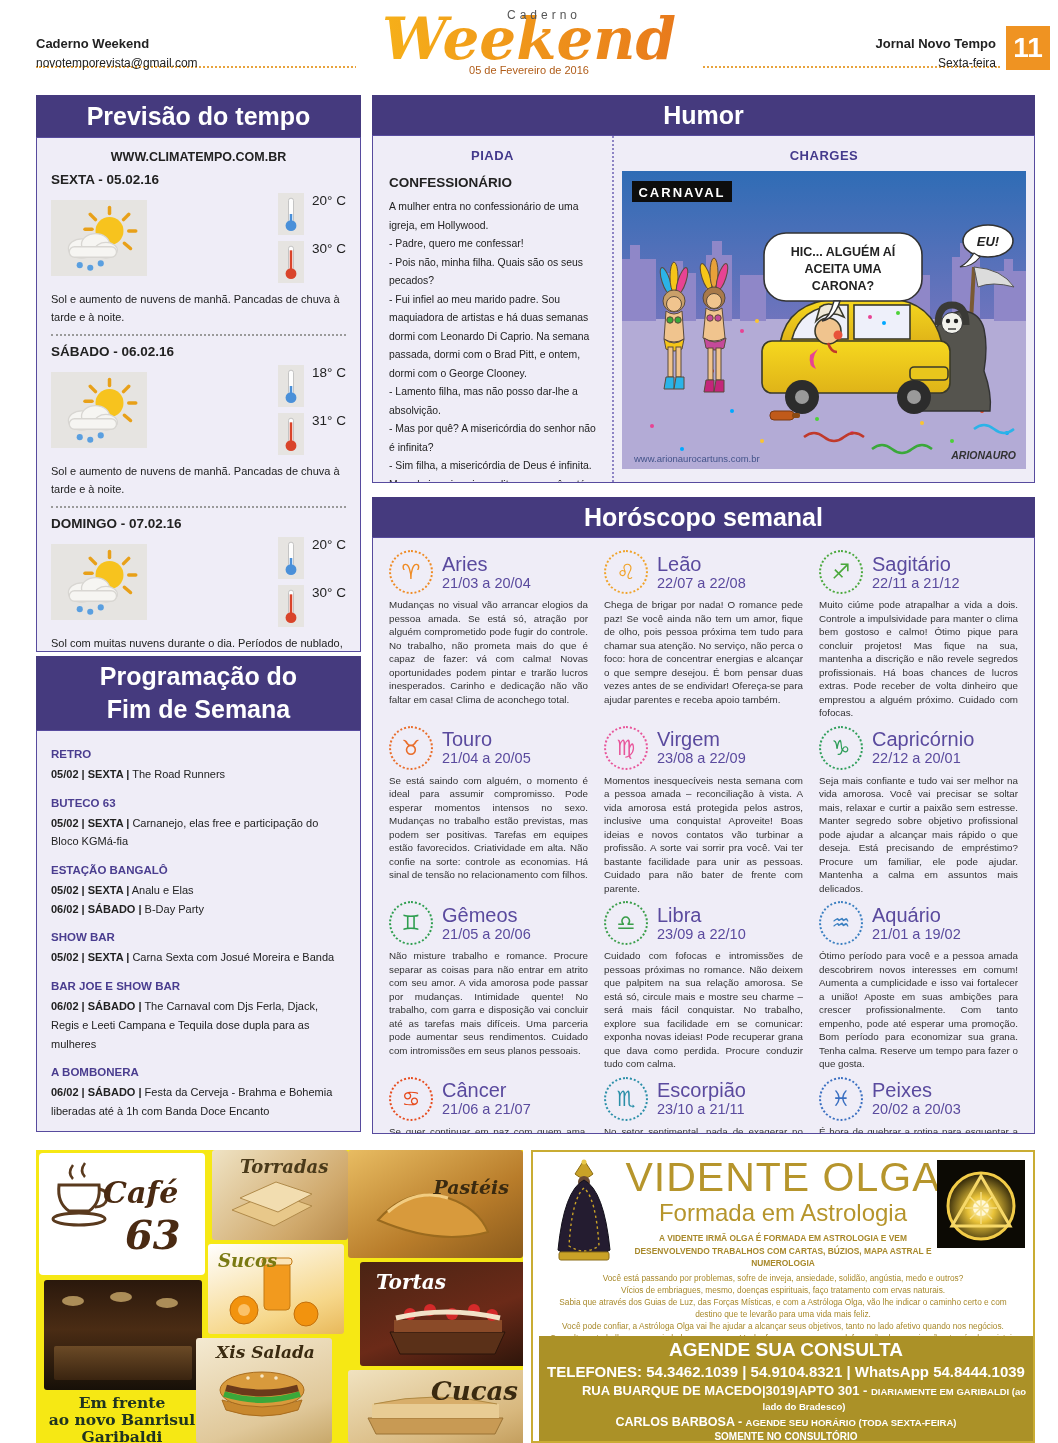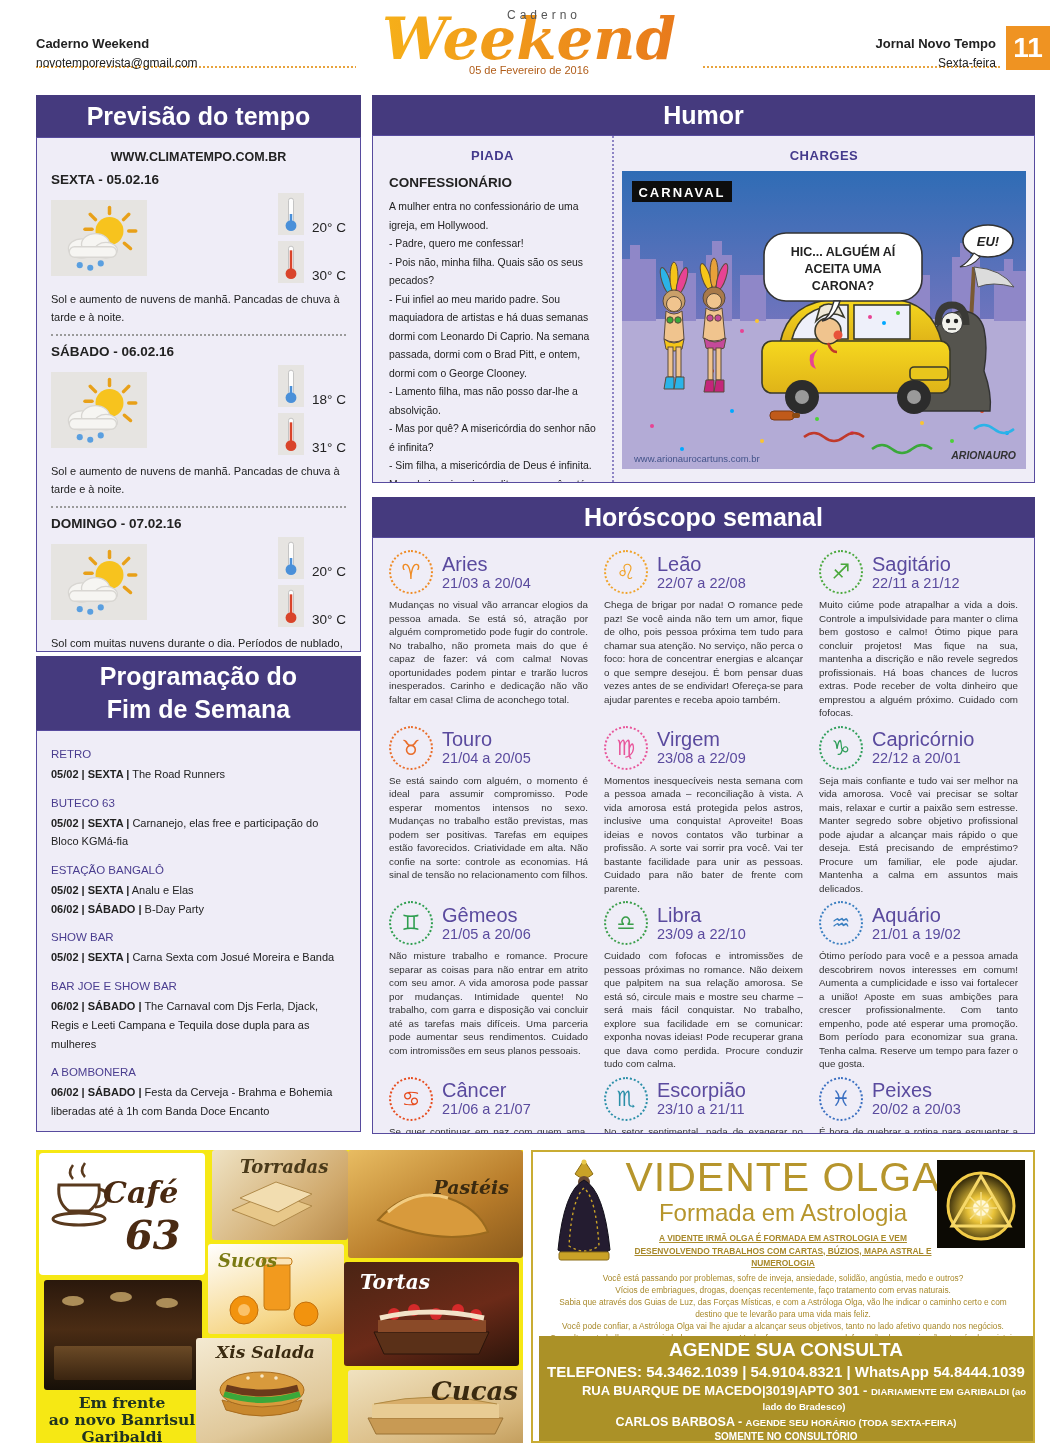--- a/index.html
+++ b/index.html
@@ -29,31 +29,31 @@
   .panel{position:absolute;background:#efedf7;border:1.5px solid #574b9e;box-sizing:border-box;}
 
   
   #weather-bar{left:36px;top:95px;width:325px;height:42px;font-size:25px;line-height:42px;}
   #weather-panel{left:36px;top:137px;width:325px;height:515px;padding:8px 14px;overflow:hidden;}
   .wsource{text-align:center;font-weight:bold;font-size:12.5px;margin:4px 0 8px;}
   .wday-label{font-weight:bold;font-size:13.5px;margin:4px 0 6px;}
   .wrow{display:flex;justify-content:space-between;align-items:center;}
   .wicon-box{width:96px;height:76px;background:#e6e4e1;display:flex;align-items:center;justify-content:center;}
   .wtemps{display:flex;flex-direction:column;gap:6px;}
-  .wtemp{display:flex;align-items:flex-end;gap:8px;}
+  .wtemp{display:flex;align-items:flex-start;gap:8px;}
   .wtherm{width:26px;height:42px;background:#e6e4e1;display:flex;align-items:center;justify-content:center;}
   .wtemp span{font-size:13.5px;}
   .wdesc{font-size:11px;line-height:1.6;margin:8px 0 8px;}
   .wsep{border-top:2px dotted #9a9a9a;margin:2px 0 8px;}
 
   
   #prog-bar{left:36px;top:656px;width:325px;height:74px;font-size:25px;line-height:33px;padding-top:4px;}
   #prog-panel{left:36px;top:730px;width:325px;height:402px;padding:4px 14px;overflow:hidden;}
   .venue{margin-top:13px;}
-  .vname{color:#4a3d8f;font-weight:normal;font-size:11.5px;margin-bottom:5px;}
+  .vname{color:#4a3d8f;font-weight:bold;font-size:11.5px;margin-bottom:5px;}
   .evline{font-size:11px;line-height:1.7;}
   .evdate{font-weight:bold;}
 
   
   #humor-bar{left:372px;top:95px;width:663px;height:40px;font-size:25px;line-height:40px;}
   #humor-panel{left:372px;top:135px;width:663px;height:348px;display:flex;overflow:hidden;}
   .piada-col{width:247px;padding:8px 16px;box-sizing:border-box;}
   .charges-col{flex:1;padding:8px 8px;border-left:2px dotted #8d84c4;box-sizing:border-box;}
   .sec-label{color:#443a8c;font-weight:bold;text-align:center;font-size:13px;margin:4px 0 8px;letter-spacing:.5px;}
   .joke-head{font-weight:bold;font-size:13.5px;margin:12px 0 8px;}
@@ -85,21 +85,21 @@
   .cafe-footer{position:absolute;left:0;top:244px;width:172px;text-align:center;
                font-family:"DejaVu Serif",serif;font-weight:bold;font-size:15.5px;color:#203420;line-height:1.1;}
   .tile{position:absolute;border-radius:3px;overflow:hidden;}
   .tlabel{position:absolute;font-family:"DejaVu Serif",serif;font-style:italic;font-weight:bold;}
 
   
   #olga-ad{position:absolute;left:531px;top:1150px;width:504px;height:293px;background:#fff;
            border:2px solid #c9ac33;box-sizing:border-box;overflow:hidden;}
   .olga-title{text-align:center;color:#b6952c;font-size:41px;letter-spacing:1px;margin-top:4px;line-height:1.05;}
   .olga-sub{text-align:center;color:#b6952c;font-size:24px;margin-top:0;}
-  .olga-intro{text-align:center;color:#a8892b;font-weight:bold;font-size:8.4px;width:310px;margin:5px auto 2px;line-height:1.5;text-decoration:underline;}
+  .olga-intro{text-align:center;color:#a8892b;font-weight:bold;font-size:8.4px;width:310px;margin:5px auto 2px;line-height:1.5;}
   .olga-body{text-align:center;color:#a8892b;font-size:8.3px;width:468px;margin:0 auto;line-height:1.45;}
   .olga-statue{position:absolute;left:12px;top:6px;}
   .olga-emblem{position:absolute;right:8px;top:8px;}
   .olga-band{position:absolute;left:0;right:0;bottom:0;height:102px;background:#ab9127;color:#fff;
              text-align:center;padding-top:3px;margin-left:6px;}
   .band1{font-size:19px;font-weight:bold;}
   .band2{font-size:15px;font-weight:bold;margin-top:2px;}
   .band3{font-size:13px;font-weight:bold;margin-top:3px;padding-left:36px;}
   .band3 .small, .band4 .small{font-size:9.5px;}
   .band4{font-size:12.5px;font-weight:bold;margin-top:2px;}
@@ -676,21 +676,21 @@
     <div class="tile" style="left:172px;top:94px;width:136px;height:90px;background:linear-gradient(160deg,#ffffff,#f6d78a 70%,#e8b85a);">
       <svg width="136" height="90" viewBox="0 0 136 90">
           <rect x="56" y="18" width="26" height="48" rx="4" fill="#f29a1e" stroke="#c47a12"></rect>
           <rect x="54" y="14" width="30" height="7" rx="3" fill="#fbe4b8" stroke="#c47a12"></rect>
           <circle cx="36" cy="66" r="14" fill="#f2930e" stroke="#c4700a"></circle>
           <circle cx="98" cy="70" r="12" fill="#f2930e" stroke="#c4700a"></circle>
           <circle cx="36" cy="66" r="6" fill="#fbc268"></circle>
         </svg>
       <span class="tlabel" style="left:10px;top:6px;font-size:18px;color:#7a7a12;">Sucos</span>
     </div>
-    <div class="tile" style="left:308px;top:112px;width:175px;height:104px;background:linear-gradient(160deg,#4a2414,#6b2a18 55%,#2a140a);">
+    <div class="tile" style="left:324px;top:112px;width:175px;height:104px;background:linear-gradient(160deg,#4a2414,#6b2a18 55%,#2a140a);">
       <svg width="175" height="104" viewBox="0 0 175 104">
           <path d="M30 70 h115 l-10 22 h-95 z" fill="#5a3018" stroke="#2a140a"></path>
           <path d="M34 58 h108 v12 h-108 z" fill="#8a4a28"></path>
           <g fill="#d42a2a">
             <circle cx="50" cy="52" r="6"></circle>
             <circle cx="70" cy="48" r="6"></circle>
             <circle cx="92" cy="52" r="6"></circle>
             <circle cx="114" cy="48" r="6"></circle>
             <circle cx="132" cy="53" r="6"></circle>
           </g>
@@ -746,21 +746,21 @@
           <line x1="44" y1="32" x2="44" y2="64"></line>
           <line x1="28" y1="48" x2="60" y2="48"></line>
           <line x1="33" y1="37" x2="55" y2="59"></line>
           <line x1="55" y1="37" x2="33" y2="59"></line>
         </g>
     </svg>
     <div class="olga-title">VIDENTE OLGA</div>
     <div class="olga-sub">Formada em Astrologia</div>
     <div class="olga-intro">A VIDENTE IRMÃ OLGA É FORMADA EM ASTROLOGIA E VEM DESENVOLVENDO TRABALHOS COM CARTAS, BÚZIOS, MAPA ASTRAL E NUMEROLOGIA</div>
     <div class="olga-body">Você está passando por problemas, sofre de inveja, ansiedade, solidão, angústia, medo e outros?</div>
-    <div class="olga-body">Vícios de embriagues, drogas, doenças recentemente, faço tratamento com ervas naturais.</div>
+    <div class="olga-body">Vícios de embriagues, mesmo, doenças espirituais, faço tratamento com ervas naturais.</div>
     <div class="olga-body">Sabia que através dos Guias de Luz, das Forças Místicas, e com a Astróloga Olga, vão lhe indicar o caminho certo e com destino que te levarão para uma vida mais feliz.</div>
     <div class="olga-body">Você pode confiar, a Astróloga Olga vai lhe ajudar a alcançar seus objetivos, tanto no lado afetivo quando nos negócios.</div>
     <div class="olga-body">Consultas e trabalhos com seriedade e segurança. Venha fazer um passe com defumação de energização através dos cristais e espelho d'água. A Irmã Olga atende à 20 anos no mesmo endereço.</div>
     <div class="olga-band">
       <div class="band1">AGENDE SUA CONSULTA</div>
       <div class="band2">TELEFONES: 54.3462.1039 | 54.9104.8321 | WhatsApp 54.8444.1039</div>
       <div class="band3"><span>RUA BUARQUE DE MACEDO|3019|APTO 301 - </span><span class="small">DIARIAMENTE EM GARIBALDI (ao lado do Bradesco)</span></div>
       <div class="band4"><span>CARLOS BARBOSA - </span><span class="small">AGENDE SEU HORÁRIO (TODA SEXTA-FEIRA)</span></div>
       <div class="band5">SOMENTE NO CONSULTÓRIO</div>
     </div>

